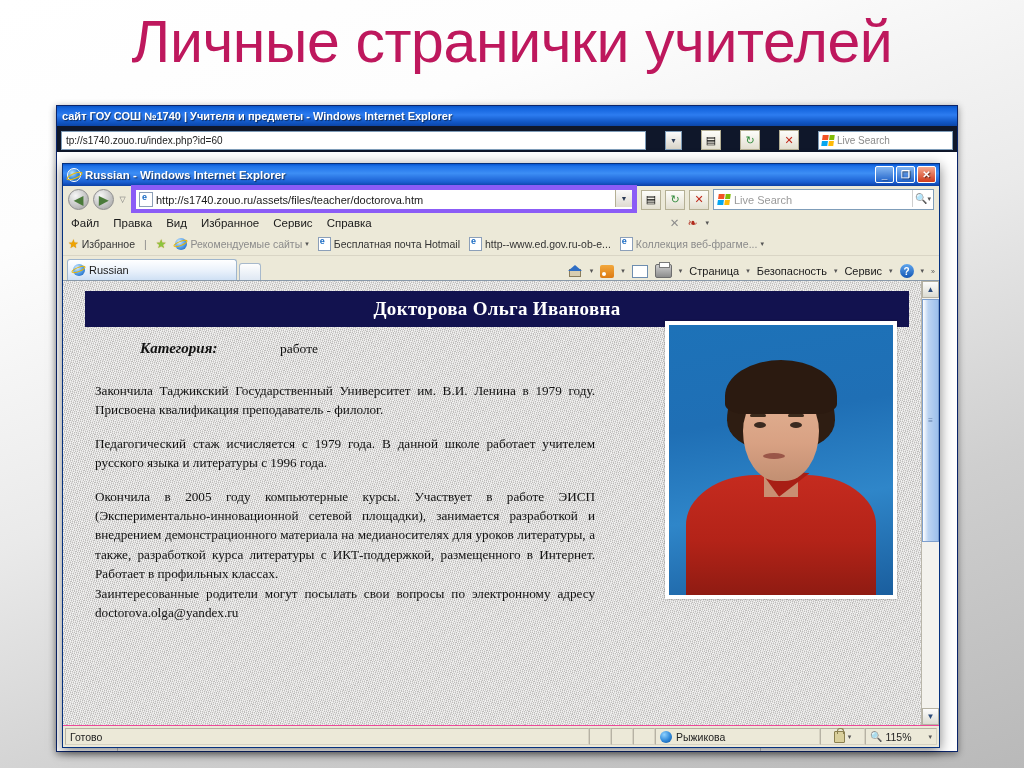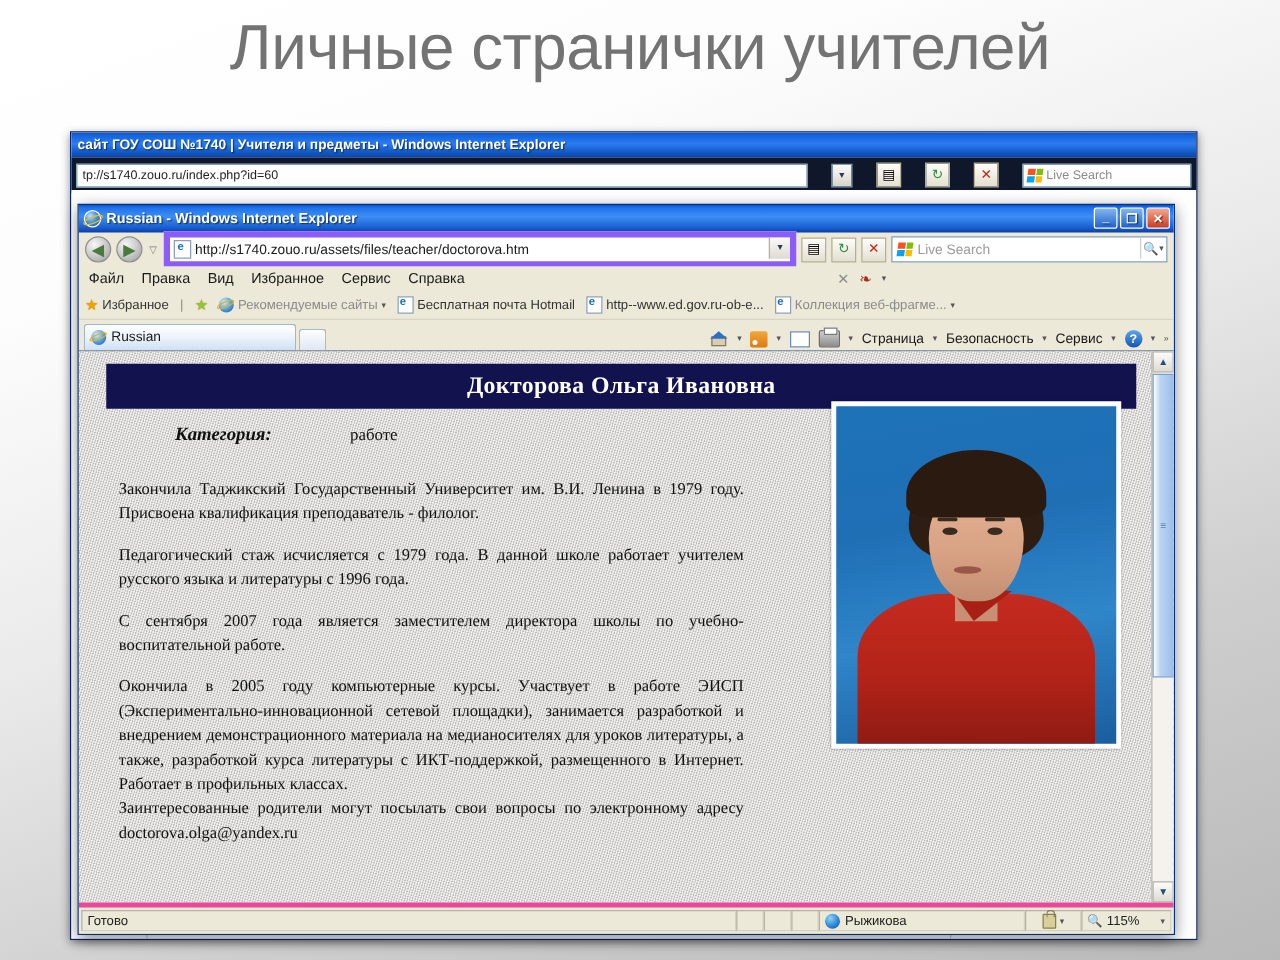--- a/index.html
+++ b/index.html
@@ -11,22 +11,22 @@
   body {
     background: linear-gradient(160deg, #ffffff 0%, #fdfdfd 22%, #eaeaea 48%, #cfcfcf 72%, #b9b9b9 100%);
     position: relative;
   }
 
   
   .slide-title {
     position: absolute;
     top: 8px; left: 0; width: 1024px;
     text-align: center;
-    font-size: 51px;
-    color: #737373;
+    font-size: 59px;
+    color: #be185d;
     letter-spacing: -0.4px;
     white-space: nowrap;
   }
 
   
   .bg-window {
     position: absolute;
     left: 56px; top: 105px;
     width: 900px; height: 645px;
     background: #ece9d8;
@@ -528,21 +528,21 @@
     border: 1px solid #7d9fcd;
     box-sizing: border-box;
     display: flex; align-items: center; justify-content: center;
     font-size: 8px; color: #5f7ea8;
   }
 
   
   .fg-status {
     height: 21px;
     background: #ece9d8;
-    border-top: 4px solid #ec4899;
+    border-top: 1px solid #ec4899;
     display: flex; align-items: center;
     font-size: 10.5px; color: #222;
     position: relative;
   }
   .st-cell {
     height: 17px;
     border: 1px solid #d6d2c2;
     border-top-color: #b6b2a4; border-left-color: #b6b2a4;
     box-sizing: border-box;
     display: flex; align-items: center;
@@ -717,21 +717,20 @@
       <div class="name-band">Докторова Ольга Ивановна</div>
 
       <div class="cat-row">
         <span class="cat-label">Категория:</span>
         <span class="cat-value">работе</span>
       </div>
 
       <div class="text-col">
         <p>Закончила Таджикский Государственный Университет им. В.И. Ленина в 1979 году. Присвоена квалификация преподаватель - филолог.</p>
         <p>Педагогический стаж исчисляется с 1979 года. В данной школе работает учителем русского языка и литературы с 1996 года.</p>
-        <p>С сентября 2007 года является заместителем директора школы по учебно-воспитательной работе.</p>
         <p class="tight">Окончила в 2005 году компьютерные курсы. Участвует в работе ЭИСП (Экспериментально-инновационной сетевой площадки), занимается разработкой и внедрением демонстрационного материала на медианосителях для уроков литературы, а также, разработкой курса литературы с ИКТ-поддержкой, размещенного в Интернет. Работает в профильных классах.</p>
         <p>Заинтересованные родители могут посылать свои вопросы по электронному адресу doctorova.olga@yandex.ru</p>
       </div>
 
       <div class="photo-frame">
         <div class="photo">
           <div class="p-body"></div>
           <div class="p-neck"></div>
           <div class="p-collar"></div>
           <div class="p-hair"></div>

